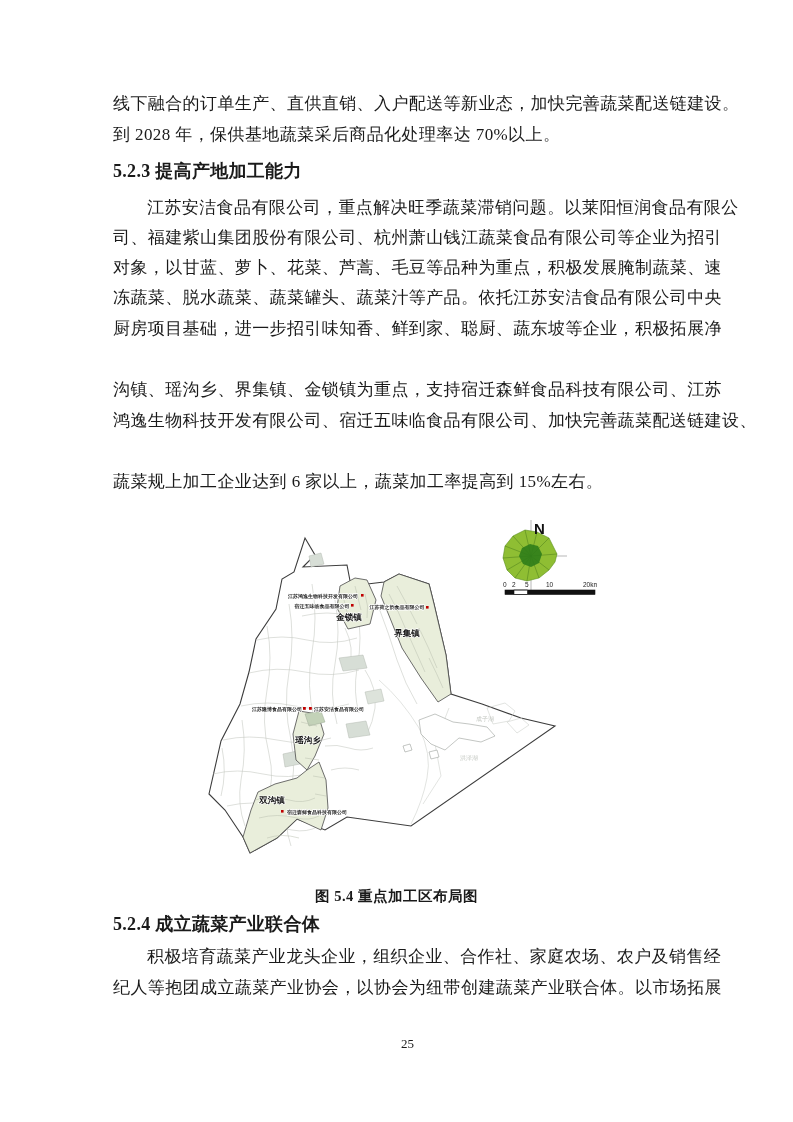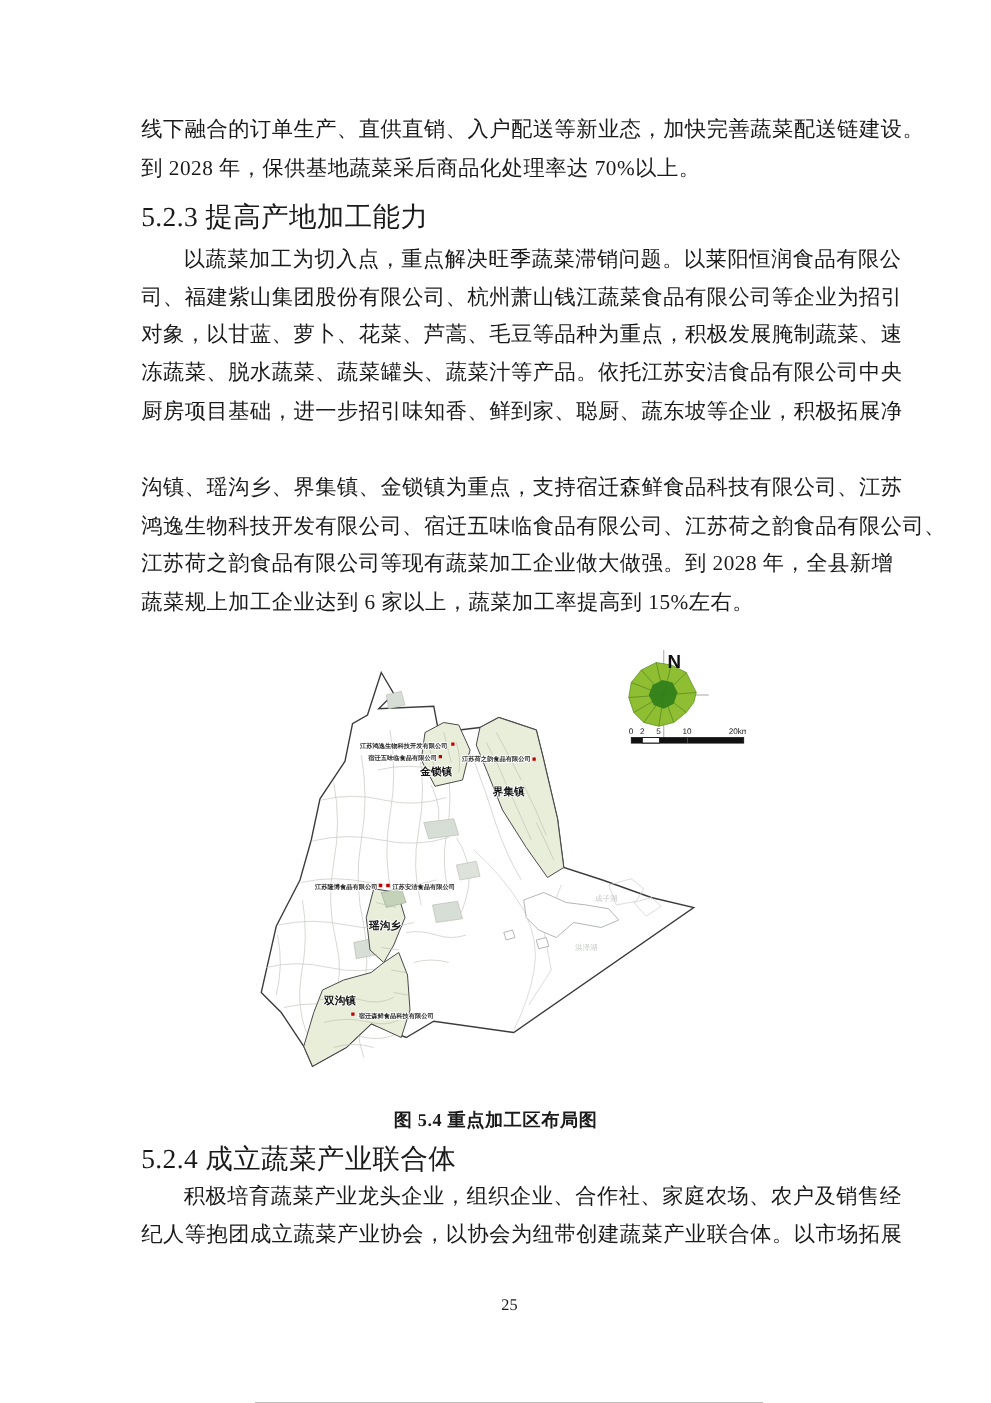--- a/index.html
+++ b/index.html
@@ -20,22 +20,22 @@
     height:24px;
     font-size:17px;
     line-height:22px;
     white-space:nowrap;
     letter-spacing:0.4px;
   }
   .ln.indent{left:147px;}
   .heading{
     position:absolute;
     left:113px;
-    font-size:22px;
-    font-weight:normal;
+    font-size:18px;
+    font-weight:bold;
     white-space:nowrap;
     letter-spacing:0.3px;
   }
   .caption{
     position:absolute;
     left:113px;width:567px;
     text-align:center;
     font-size:14.5px;
     font-weight:600;
     letter-spacing:0.5px;
@@ -53,28 +53,27 @@
 </head>
 <body>
 
 <div class="page">
 
   <div class="ln" style="top:93px">线下融合的订单生产、直供直销、入户配送等新业态，加快完善蔬菜配送链建设。</div>
   <div class="ln" style="top:124px">到 2028 年，保供基地蔬菜采后商品化处理率达 70%以上。</div>
 
   <div class="heading" style="top:159px">5.2.3 提高产地加工能力</div>
 
-  <div class="ln indent" style="top:197px">以蔬菜加工为切入点，重点解决旺季蔬菜滞销问题。以莱阳恒润食品有限公</div>
+  <div class="ln indent" style="top:197px">江苏安洁食品有限公司，重点解决旺季蔬菜滞销问题。以莱阳恒润食品有限公</div>
   <div class="ln" style="top:227px">司、福建紫山集团股份有限公司、杭州萧山钱江蔬菜食品有限公司等企业为招引</div>
   <div class="ln" style="top:257px">对象，以甘蓝、萝卜、花菜、芦蒿、毛豆等品种为重点，积极发展腌制蔬菜、速</div>
   <div class="ln" style="top:287px">冻蔬菜、脱水蔬菜、蔬菜罐头、蔬菜汁等产品。依托江苏安洁食品有限公司中央</div>
   <div class="ln" style="top:318px">厨房项目基础，进一步招引味知香、鲜到家、聪厨、蔬东坡等企业，积极拓展净</div>
   <div class="ln" style="top:379px">沟镇、瑶沟乡、界集镇、金锁镇为重点，支持宿迁森鲜食品科技有限公司、江苏</div>
-  <div class="ln" style="top:410px">鸿逸生物科技开发有限公司、宿迁五味临食品有限公司、江苏荷之韵食品有限公司、</div>
-  <div class="ln" style="top:440px">江苏荷之韵食品有限公司等现有蔬菜加工企业做大做强。到 2028 年，全县新增</div>
+  <div class="ln" style="top:410px">鸿逸生物科技开发有限公司、宿迁五味临食品有限公司、加快完善蔬菜配送链建设、</div>
   <div class="ln" style="top:471px">蔬菜规上加工企业达到 6 家以上，蔬菜加工率提高到 15%左右。</div>
 
   <div class="mapwrap">
     <svg width="400" height="380" viewBox="0 0 400 380">
 
       <path d="M108,30 L118,47 L106,59 L150,57 L154,78 L187,74 L202,66 L232,76 L237,96 L249,147 L254,186 L285,196 L324,210 L358,218 L214,318 L150,309 L128,322 L100,311 L80,330 L53,345 L46,329 L28,302 L12,286 L24,233 L43,196 L52,164 L59,131 L79,101 L85,71 L97,64 Z" fill="#ffffff" stroke="#3c3c3c" stroke-width="1.1"></path>
 
       <g fill="none" stroke="#c3c7bf" stroke-width="0.55">
         <path d="M60,132 Q85,126 110,132 Q135,138 160,130"></path>
         <path d="M52,165 Q80,158 108,164 Q135,170 162,162"></path>

